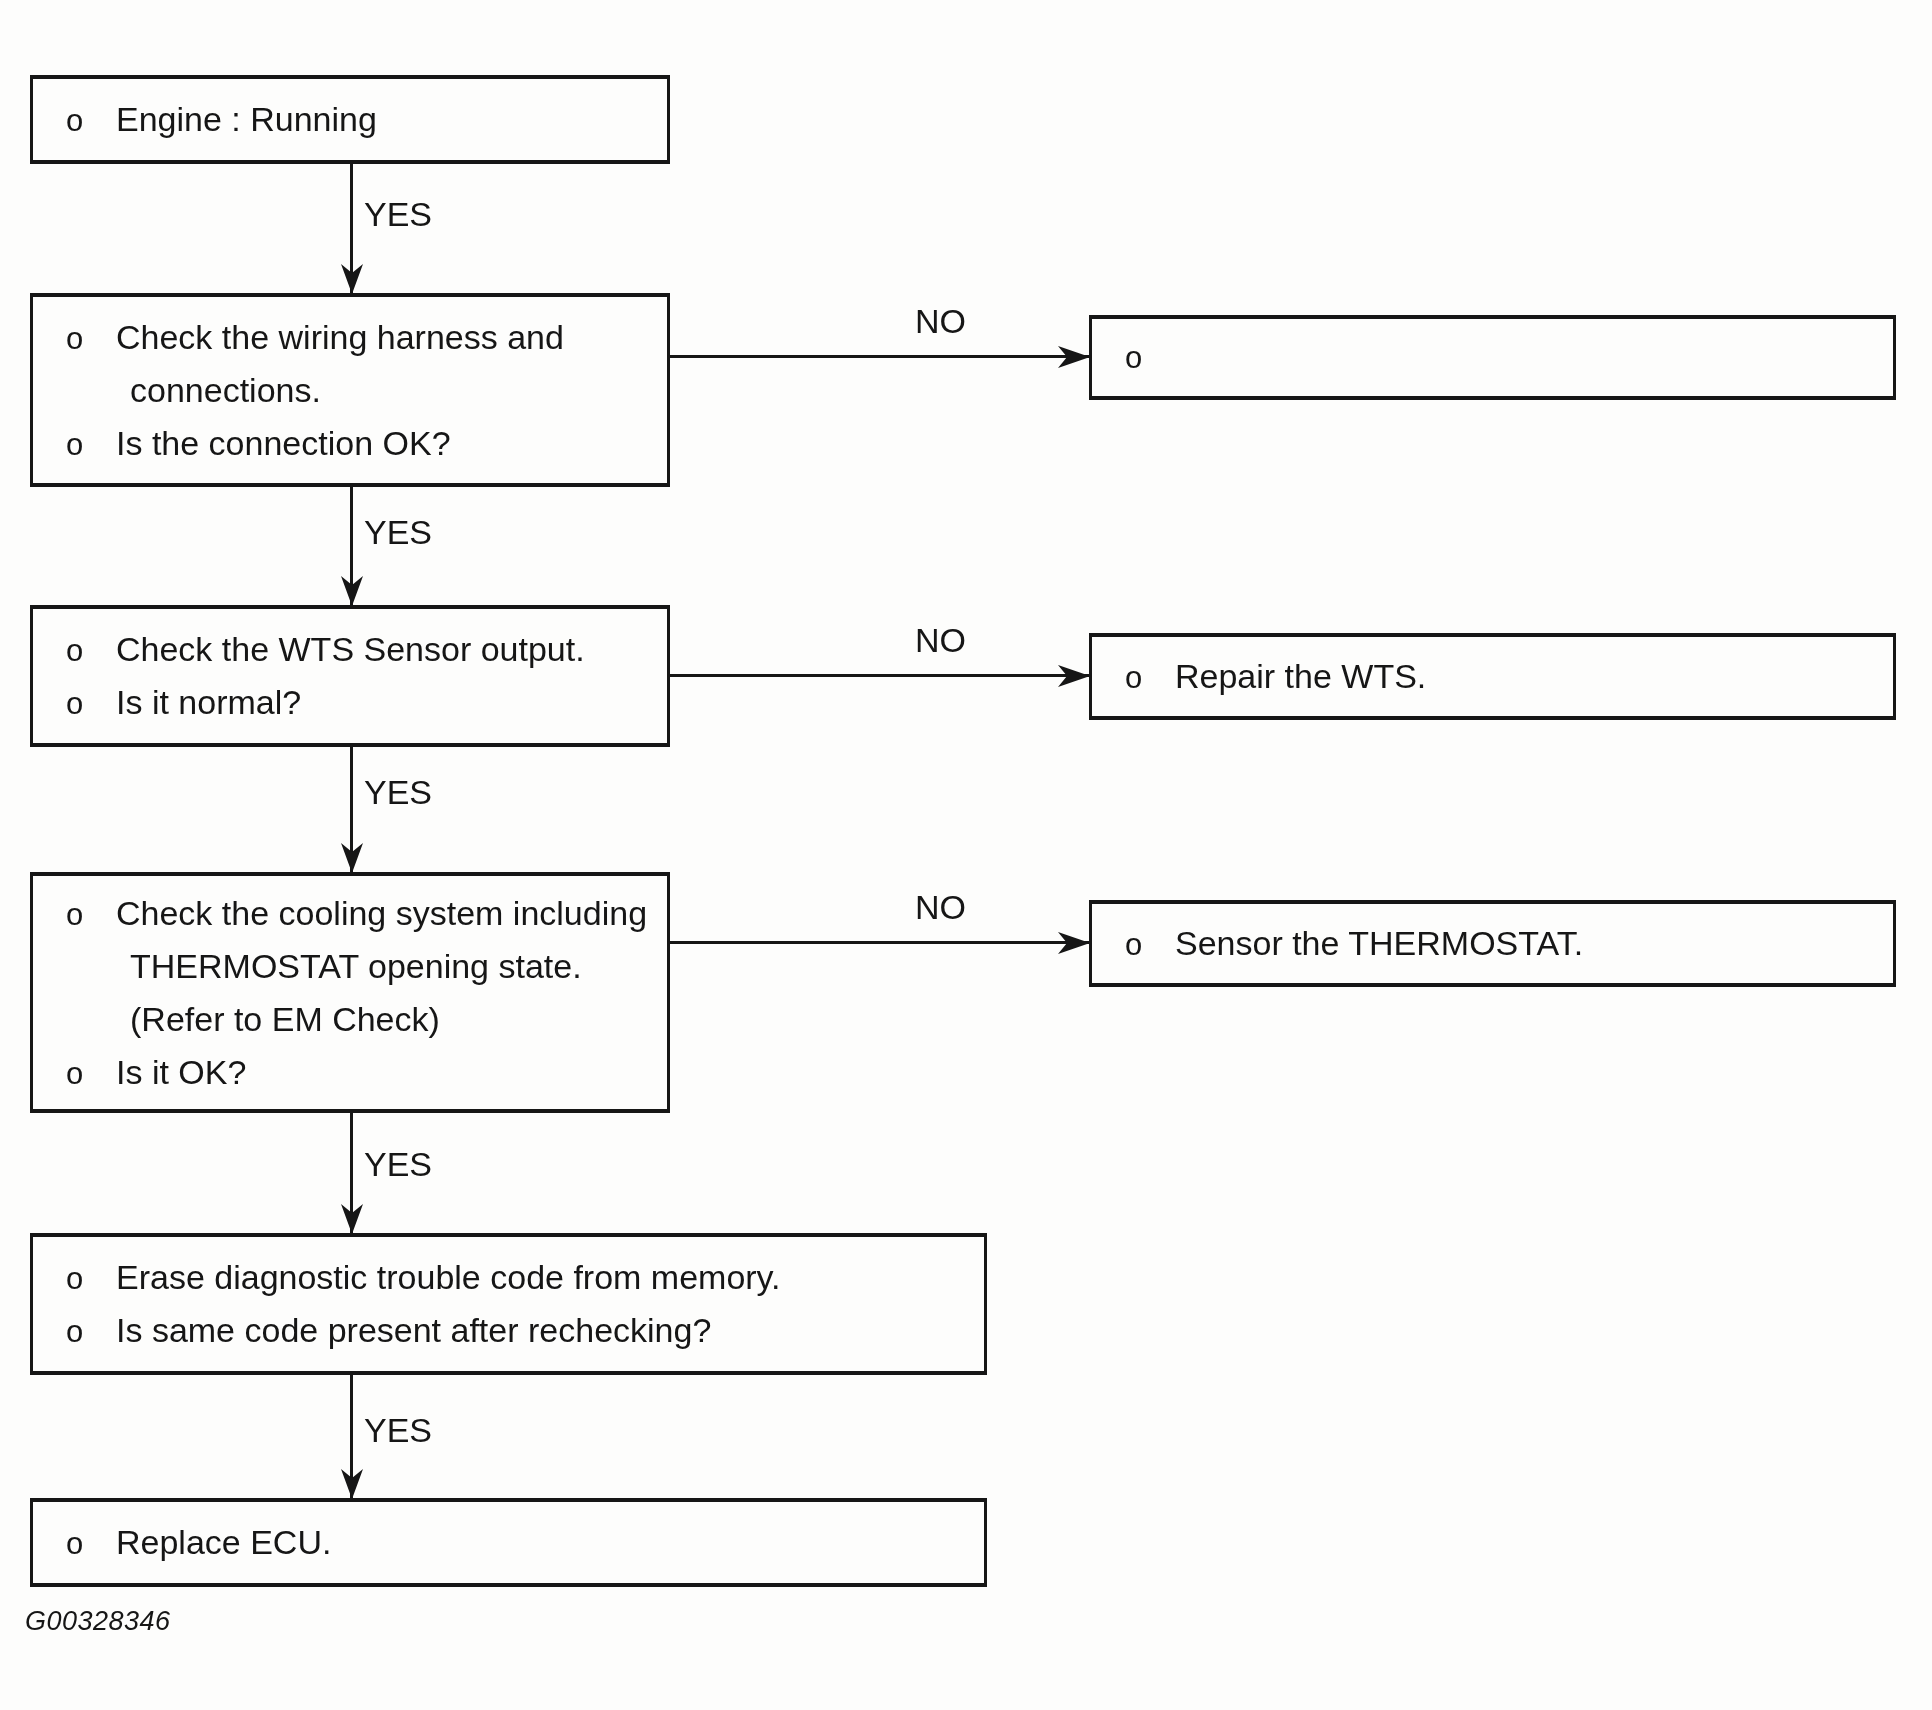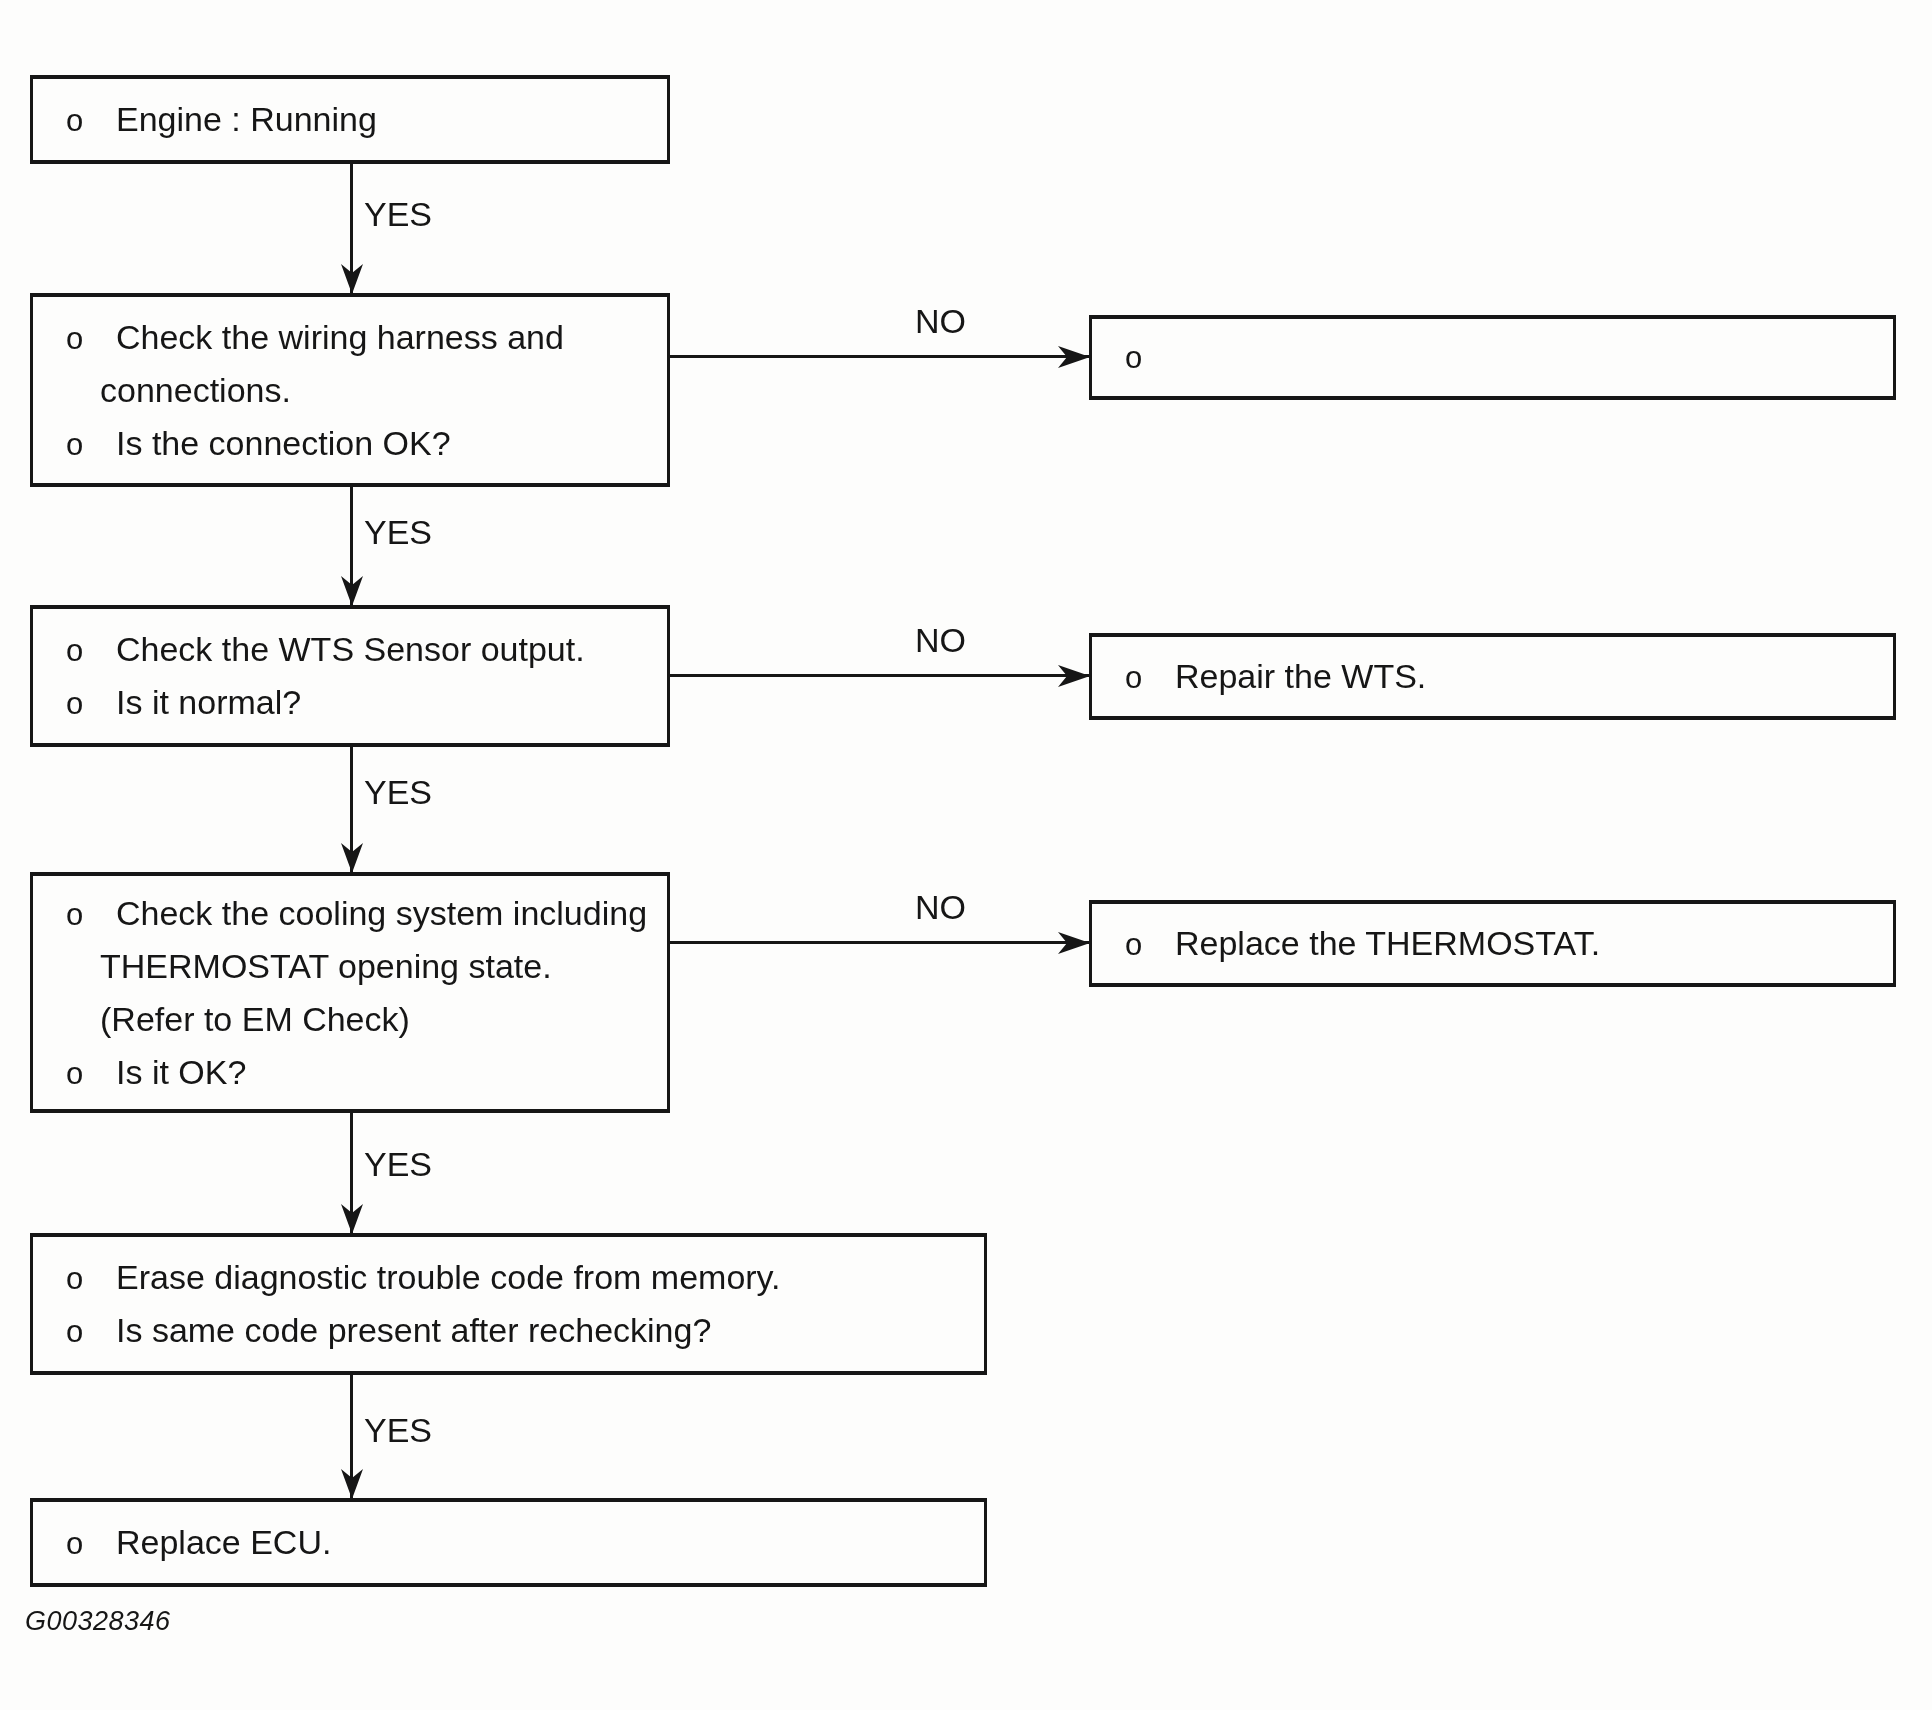--- a/index.html
+++ b/index.html
@@ -31,21 +31,21 @@
     font-size: 34px;
     white-space: nowrap;
   }
   .bullet {
     display: inline-block;
     width: 50px;
     padding-left: 33px;
     font-size: 31px;
     flex: 0 0 auto;
   }
-  .row.cont { padding-left: 67px; }
+  .row.cont { padding-left: 97px; }
   .t { display: inline-block; }
 
   
   .vline, .hline { position: absolute; background: #161616; }
   .vline { width: 3px; }
   .hline { height: 3px; }
   .ah { position: absolute; }
 
   .lbl {
     position: absolute;
@@ -208,21 +208,21 @@
 
   <div class="hline" id="h3"></div>
   <svg class="ah" id="ahr3" width="32" height="24">
       <path d="M0,1 L32,12 L0,23 L9,12 Z" fill="#161616"></path>
     </svg>
   <div class="lbl" id="no3">NO</div>
 
   <div class="node" id="b-thermostat">
     <div class="row">
       <span class="bullet">o</span>
-      <span class="t">Replace the THERMOSTAT.</span>
+      <span class="t">Sensor the THERMOSTAT.</span>
     </div>
   </div>
 
   <div class="vline" id="v4"></div>
   <svg class="ah" id="ahd4" width="24" height="30">
       <path d="M1,0 L12,30 L23,0 L12,9 Z" fill="#161616"></path>
     </svg>
   <div class="lbl" id="yes4">YES</div>
 
   <div class="node" id="b-erase">

